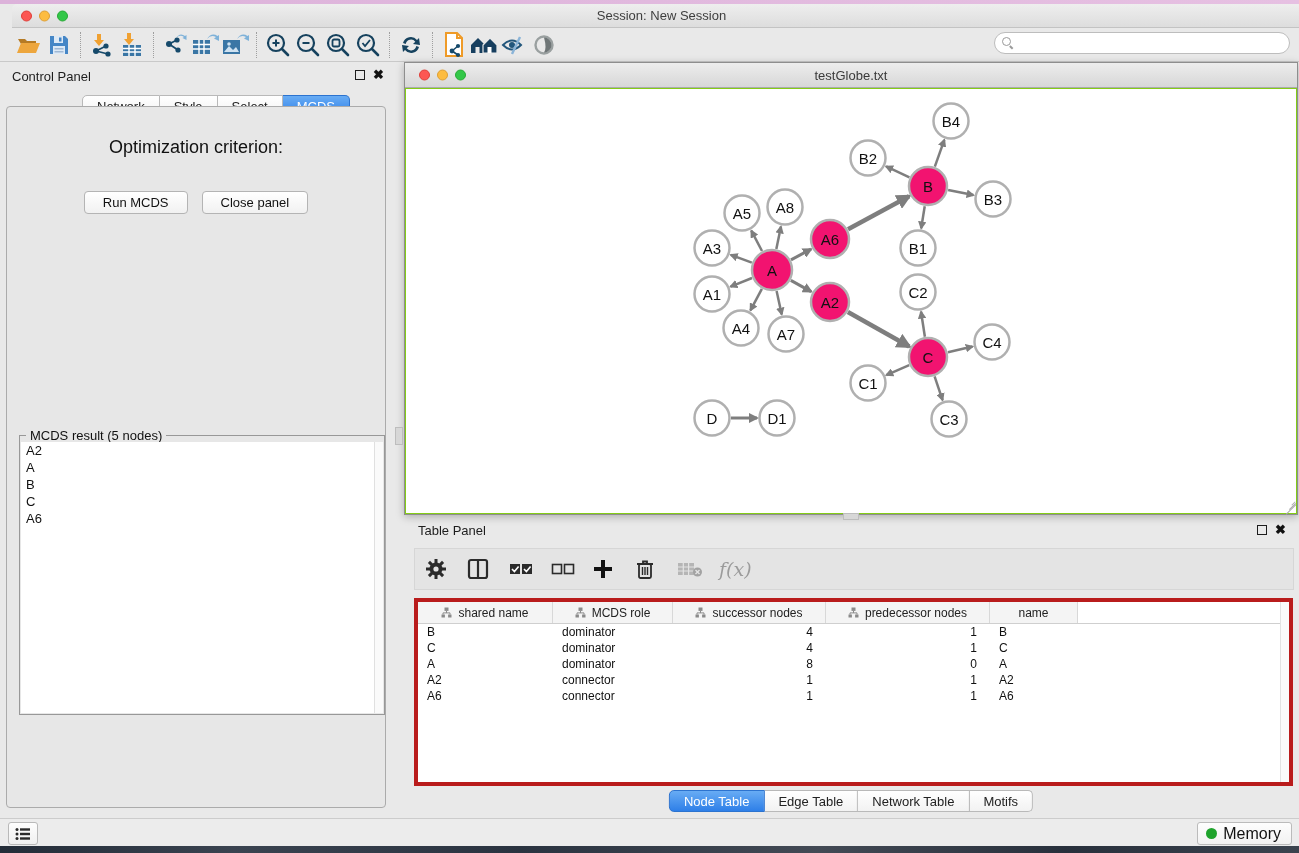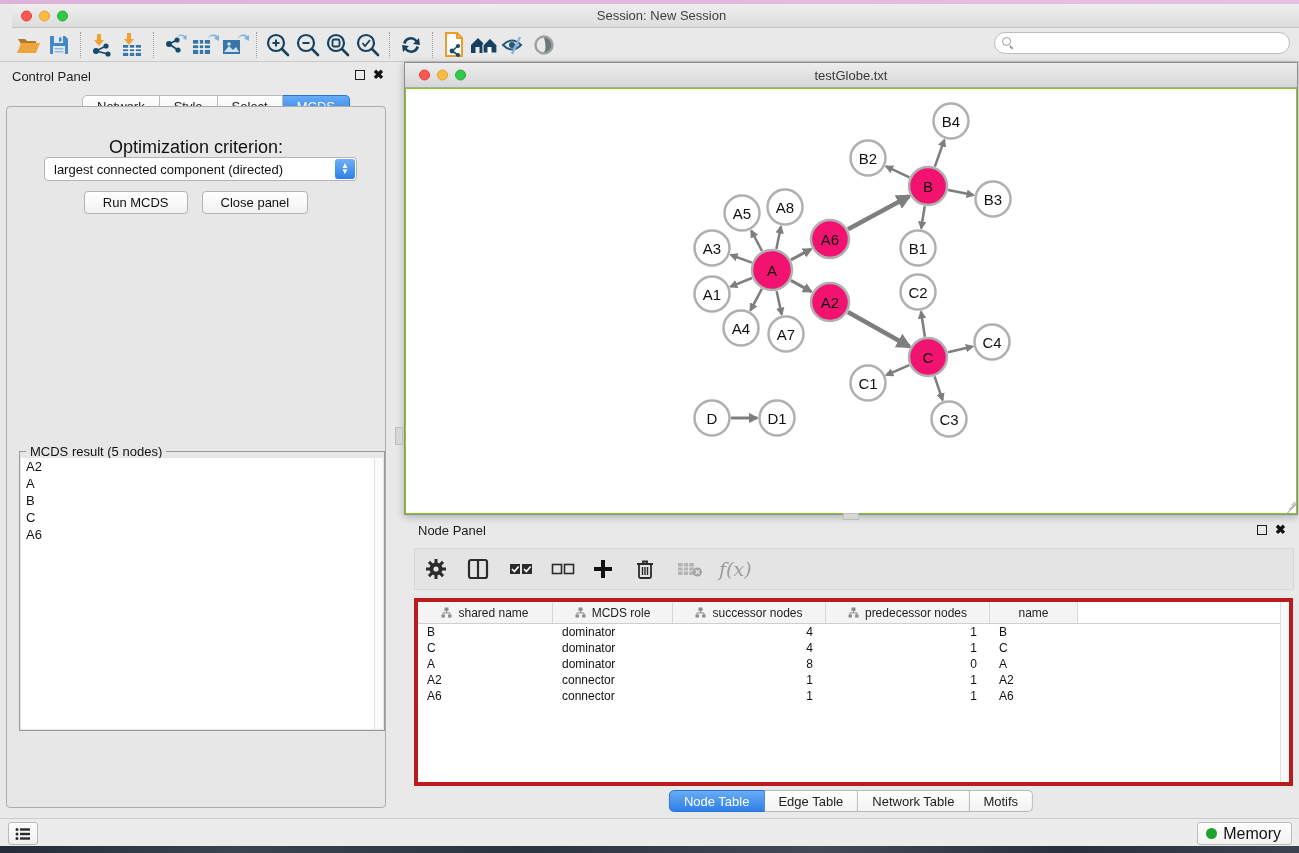--- a/index.html
+++ b/index.html
@@ -70,21 +70,21 @@
     display:flex; flex-direction:column; align-items:center; justify-content:center; color:#fff;
   }
   .select-stepper span { font-size:8px; line-height:6px; }
   .cp-buttons { position:absolute; left:0; width:100%; top:84px; display:flex; justify-content:center; gap:14px; }
   .push-btn {
     height:23px; background:linear-gradient(#ffffff,#f1f1f1); border:1px solid #b4b4b4;
     border-radius:4px; font-size:13px; color:#111; padding:0 18px;
     display:flex; align-items:center; cursor:default;
   }
   .result-box {
-    position:absolute; left:12px; top:344px; width:366px; height:280px;
+    position:absolute; left:12px; top:328px; width:366px; height:280px;
     border:1px solid #989898;
   }
   .result-legend {
     position:absolute; left:6px; top:-8px; background:#e7e7e7; padding:0 4px;
     font-size:13px; color:#111;
   }
   .result-list { position:absolute; left:1px; top:6px; right:1px; bottom:1px; background:#ffffff; overflow:hidden; }
   .result-item { font-size:13px; color:#111; padding:1px 0 1px 5px; line-height:15px; }
   .result-scroll { position:absolute; right:1px; top:6px; bottom:1px; width:9px; background:#fafafa; border-left:1px solid #e0e0e0; }
 
@@ -310,27 +310,20 @@
       </span>
     </div>
     <div class="seg-tabs cp-tabs" id="cp-tabs">
         <div class="seg-tab">Network</div>
         <div class="seg-tab">Style</div>
         <div class="seg-tab">Select</div>
         <div class="seg-tab active">MCDS</div>
       </div>
     <div class="cp-content">
       <div class="opt-label">Optimization criterion:</div>
-      <div class="criterion-select">
-        <span>largest connected component (directed)</span>
-        <span class="select-stepper">
-            <span>▲</span>
-            <span>▼</span>
-          </span>
-      </div>
       <div class="cp-buttons">
         <div class="push-btn">Run MCDS</div>
         <div class="push-btn">Close panel</div>
       </div>
       <div class="result-box">
         <span class="result-legend">MCDS result (5 nodes)</span>
         <div class="result-list" id="result-list">
             <div class="result-item">A2</div>
             <div class="result-item">A</div>
             <div class="result-item">B</div>
@@ -470,21 +463,21 @@
         <span class="grip2"></span>
         <span class="grip3"></span>
     </div>
   </div>
 
   <div class="v-divider-handle"></div>
   <div class="h-divider-handle"></div>
 
   <div class="table-panel">
     <div class="tp-header">
-      <span>Node Panel</span>
+      <span>Table Panel</span>
       <span class="ph-icons" style="right:12px; top:5px;">
         <span class="float-icon"></span>
         <span class="close-icon">✖</span>
       </span>
     </div>
     <div class="tp-toolbar">
       <div class="tp-tool">
         <svg width="22" height="22" viewBox="0 0 22 22">
           <g fill="#2b2b2b">
             <rect x="9.5" y="1" width="3" height="20"></rect>

